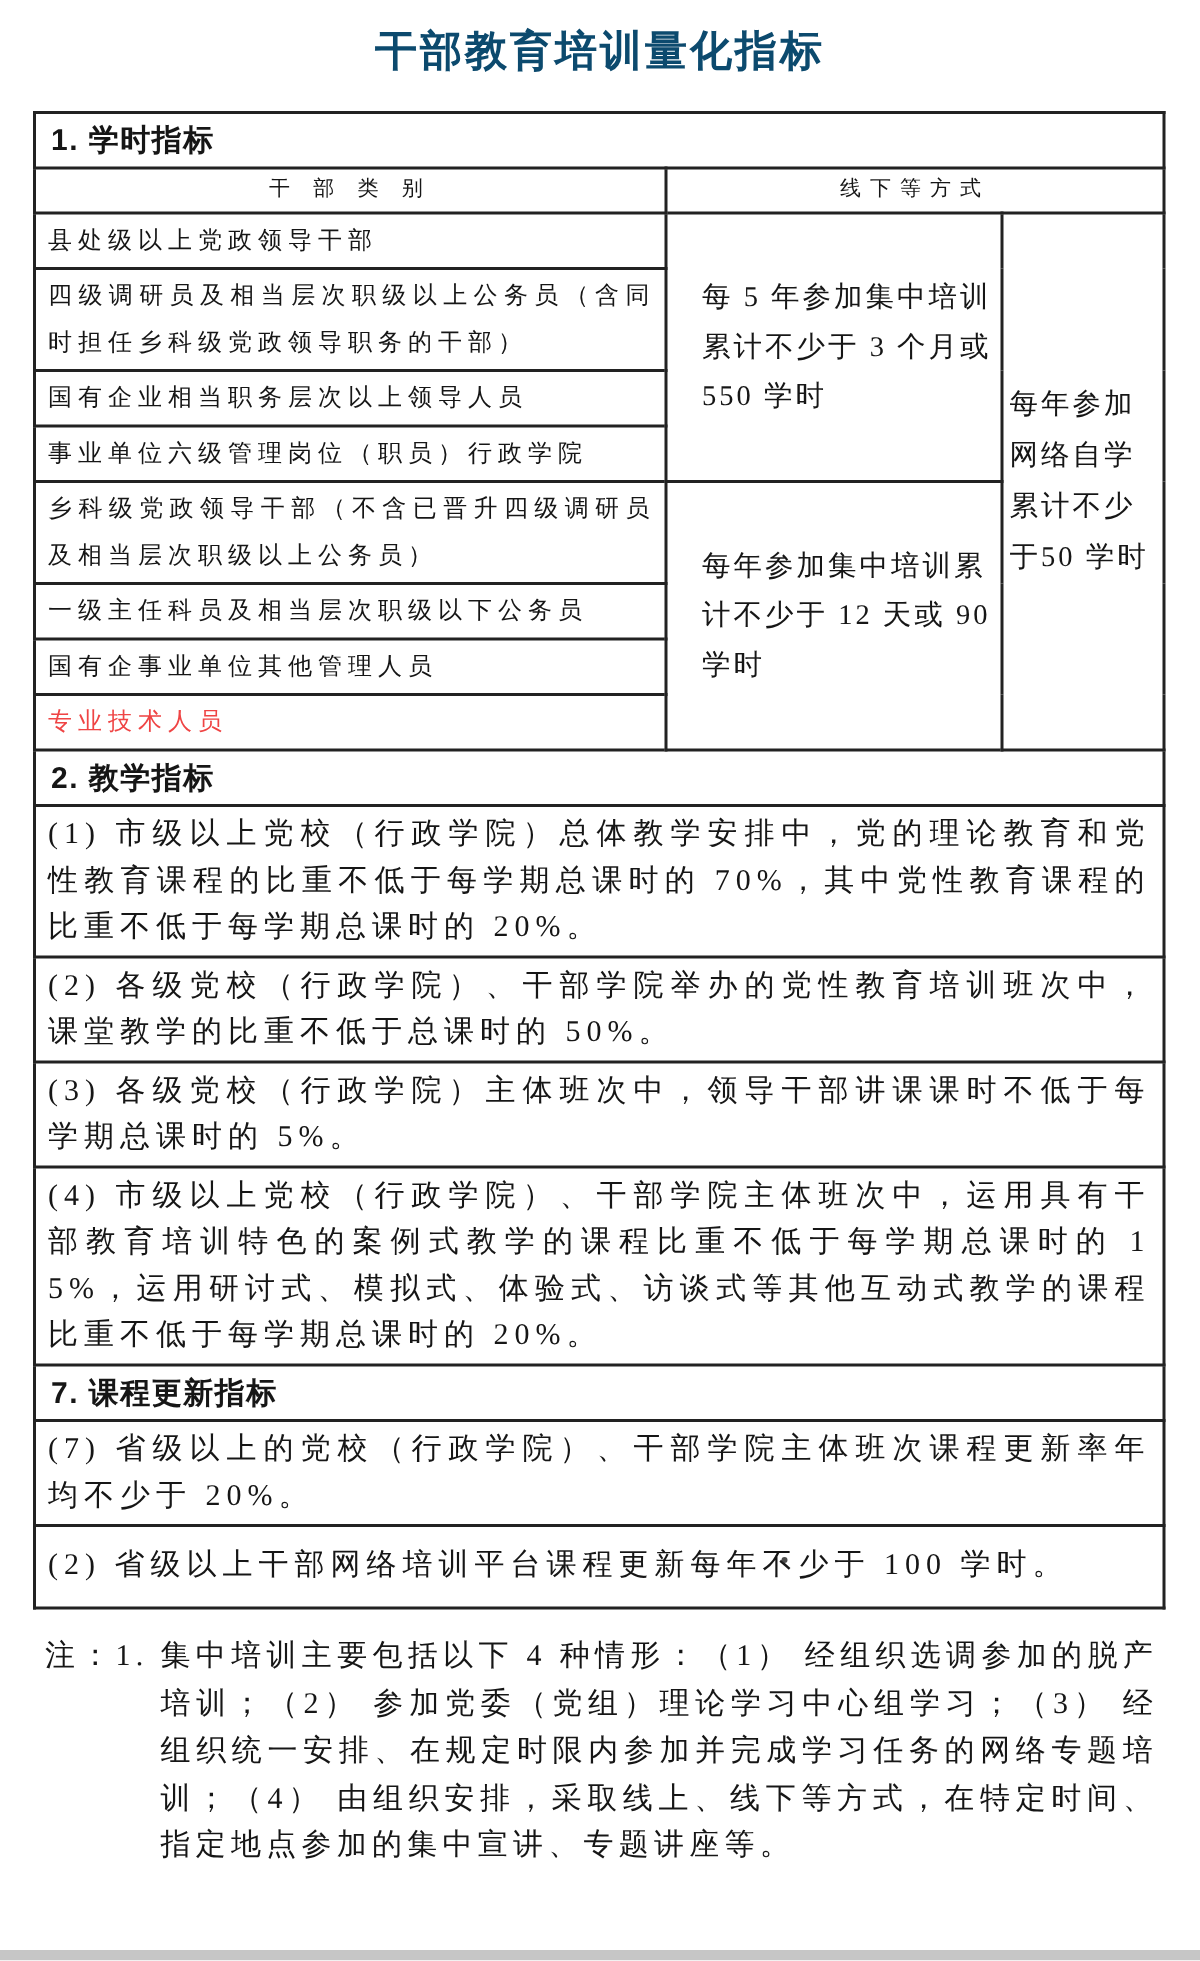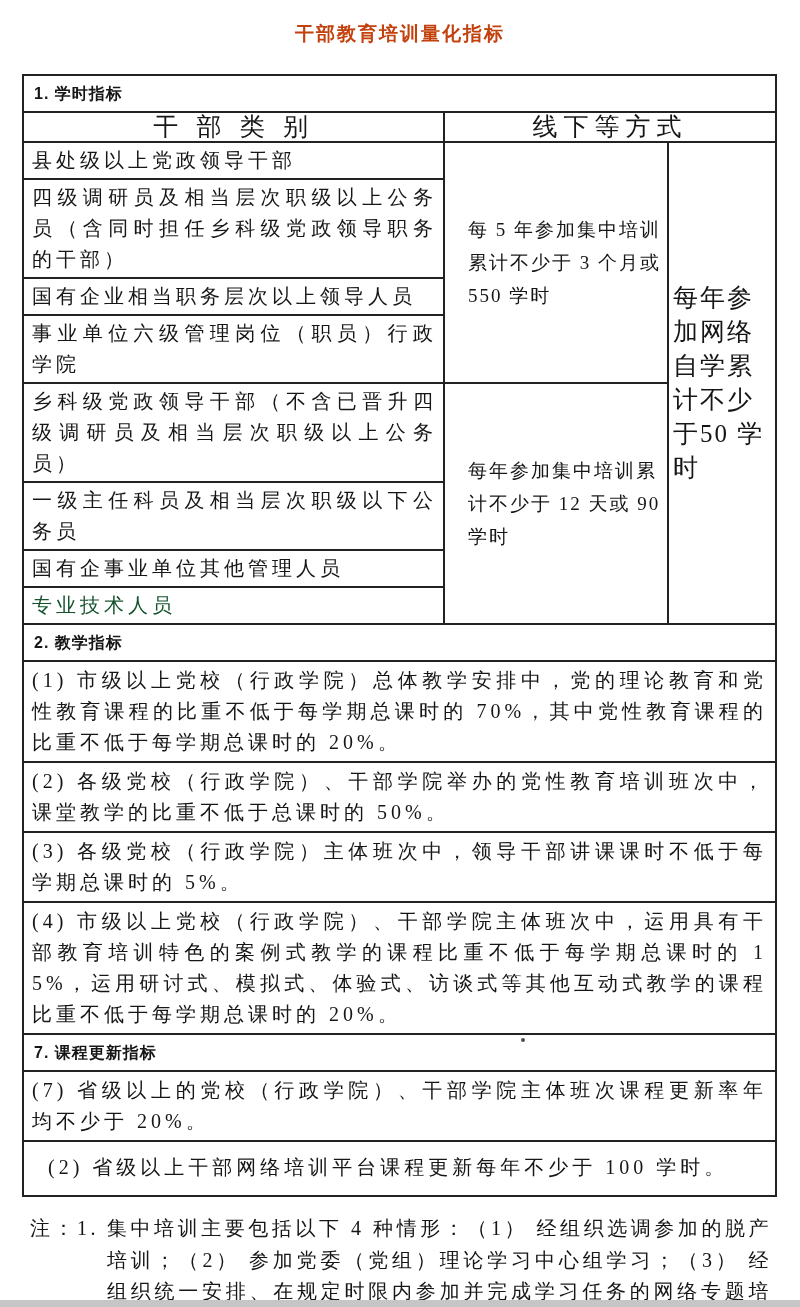--- a/index.html
+++ b/index.html
@@ -4,58 +4,58 @@
 <style>
   html,body{margin:0;padding:0;}
   body{
     width:800px;height:1307px;position:relative;overflow:hidden;
     background:#ffffff;color:#161616;
     font-family:"Liberation Serif","DejaVu Serif",serif;
   }
   .page-title{
     margin:0;padding-top:14px;text-align:center;
     font-family:"Liberation Sans","DejaVu Sans",sans-serif;
-    font-weight:700;font-size:19px;letter-spacing:2px;line-height:40px;
-    color:#c2410c;
+    font-weight:700;font-size:28px;letter-spacing:2px;line-height:40px;
+    color:#0c4a6e;
   }
   table.doc{
     border-collapse:collapse;table-layout:fixed;
     width:753px;margin:20px 0 0 22px;
   }
   table.doc td{
     border:2px solid #222222;vertical-align:middle;overflow:hidden;
     word-break:break-all;
   }
   td.sec{
     font-family:"Liberation Sans","DejaVu Sans",sans-serif;
-    font-weight:700;font-size:16px;letter-spacing:1px;
+    font-weight:700;font-size:20px;letter-spacing:1px;
     padding:4px 10px 3px;line-height:28px;
   }
   td.colhead{
-    text-align:center;font-size:25px;letter-spacing:6px;
+    text-align:center;font-size:14px;letter-spacing:6px;
     padding:1px 4px;line-height:26px;
   }
   td.cat{
-    font-size:20px;letter-spacing:4px;line-height:31px;
+    font-size:16px;letter-spacing:4px;line-height:31px;
     padding:2px 6px 2px 8px;text-align:justify;text-justify:inter-character;
   }
   td.mid{
     font-size:19px;letter-spacing:2px;line-height:33px;
     padding:2px 5px 2px 23px;text-align:left;
   }
   td.online{
-    font-size:25px;letter-spacing:2px;line-height:34px;
+    font-size:19px;letter-spacing:2px;line-height:34px;
     padding:2px 4px;text-align:left;
   }
   td.item{
     font-size:20px;letter-spacing:4px;line-height:31px;
     padding:3px 8px;text-align:justify;text-justify:inter-character;
   }
-  td.item-roomy{padding:10px 24px 12px;}
-  .faded{color:#14532d;}
+  td.item-roomy{padding:10px 8px 12px;}
+  .faded{color:#ef4444;}
   .notes{
     margin:16px 28px 0 30px;
     font-size:20px;letter-spacing:3.5px;line-height:31.5px;
     display:flex;align-items:flex-start;
   }
   .note-label{flex:0 0 36px;white-space:nowrap;}
   .note-items{flex:1;}
   .note-item{display:flex;align-items:flex-start;}
   .note-num{flex:0 0 30px;}
   .note-text{flex:1;text-align:justify;text-justify:inter-character;}

